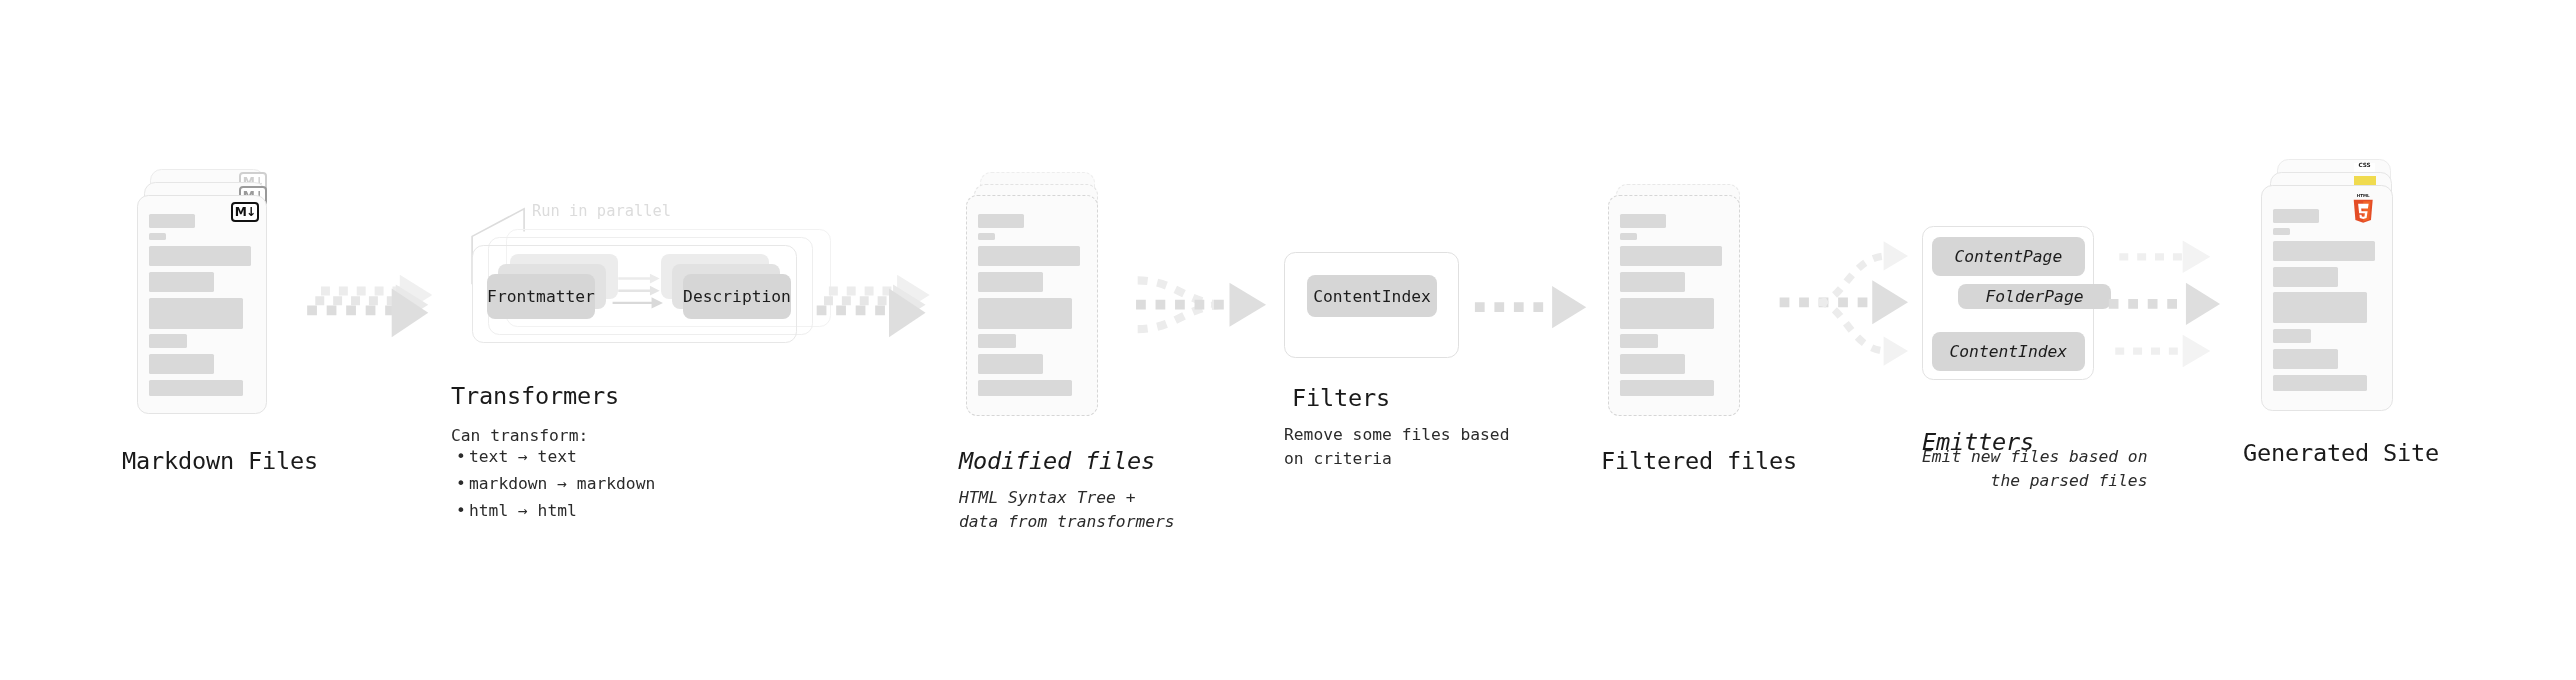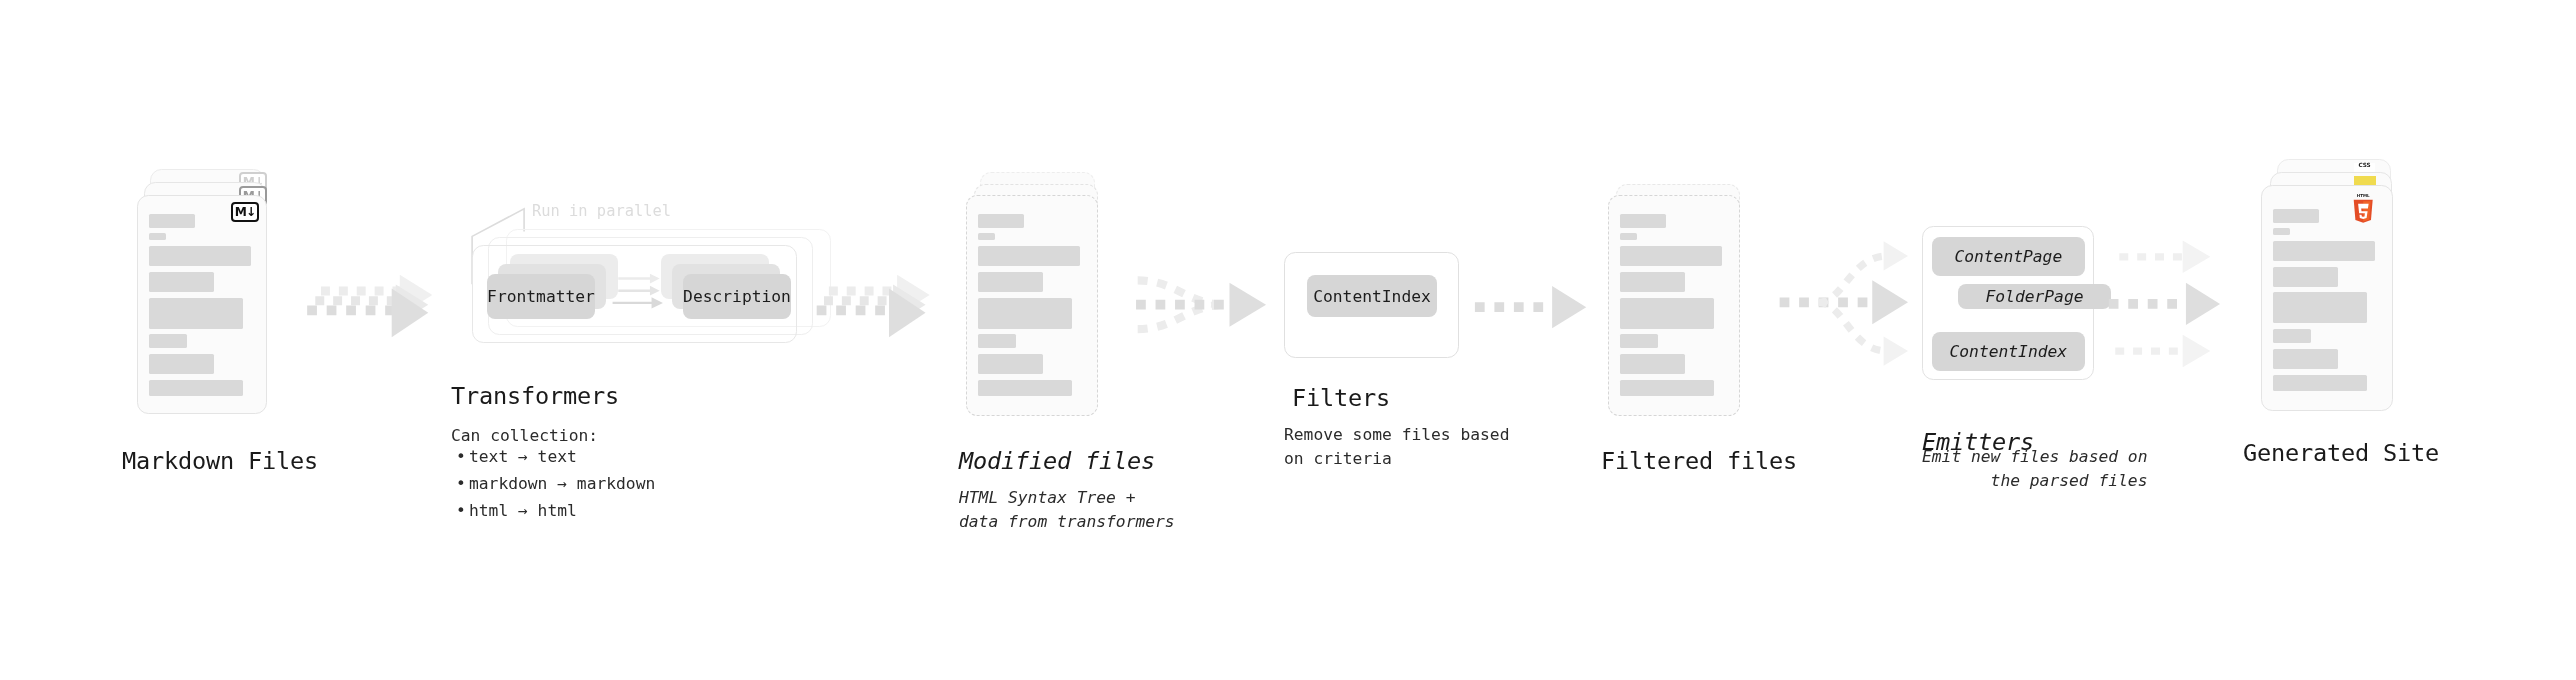--- a/index.html
+++ b/index.html
@@ -233,21 +233,21 @@
     </svg>
 
     <div class="chip" style="left:36px;top:274px;width:108px;height:45px;">
       <span>Frontmatter</span>
     </div>
     <div class="chip" style="left:232px;top:274px;width:108px;height:45px;">
       <span>Description</span>
     </div>
 
     <div class="stage-title" style="position:absolute;left:0;top:382px;">Transformers</div>
-    <div class="stage-sub" style="position:absolute;left:0;top:424px;">Can collection:</div>
+    <div class="stage-sub" style="position:absolute;left:0;top:424px;">Can transform:</div>
 
     <ul style="position:absolute;left:0;top:444px;margin:0;padding-left:18px;list-style:none;">
       <li style="font-size:16.3px;color:#2b2b2b;line-height:1.65;position:relative;">
         <span style="position:absolute;left:-13px;">•</span>
         <span>text → text</span>
       </li>
       <li style="font-size:16.3px;color:#2b2b2b;line-height:1.65;position:relative;">
         <span style="position:absolute;left:-13px;">•</span>
         <span>markdown → markdown</span>
       </li>

